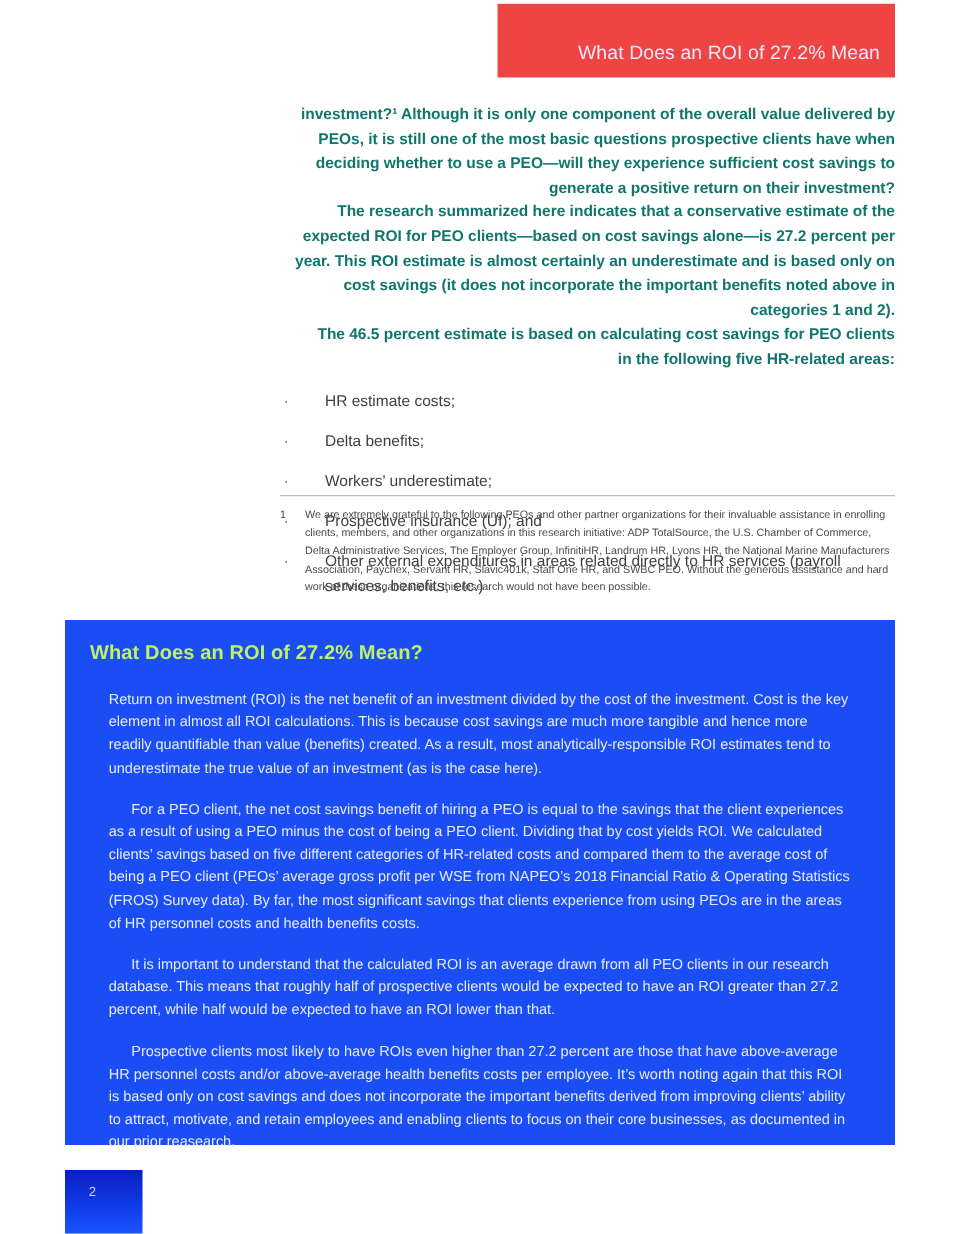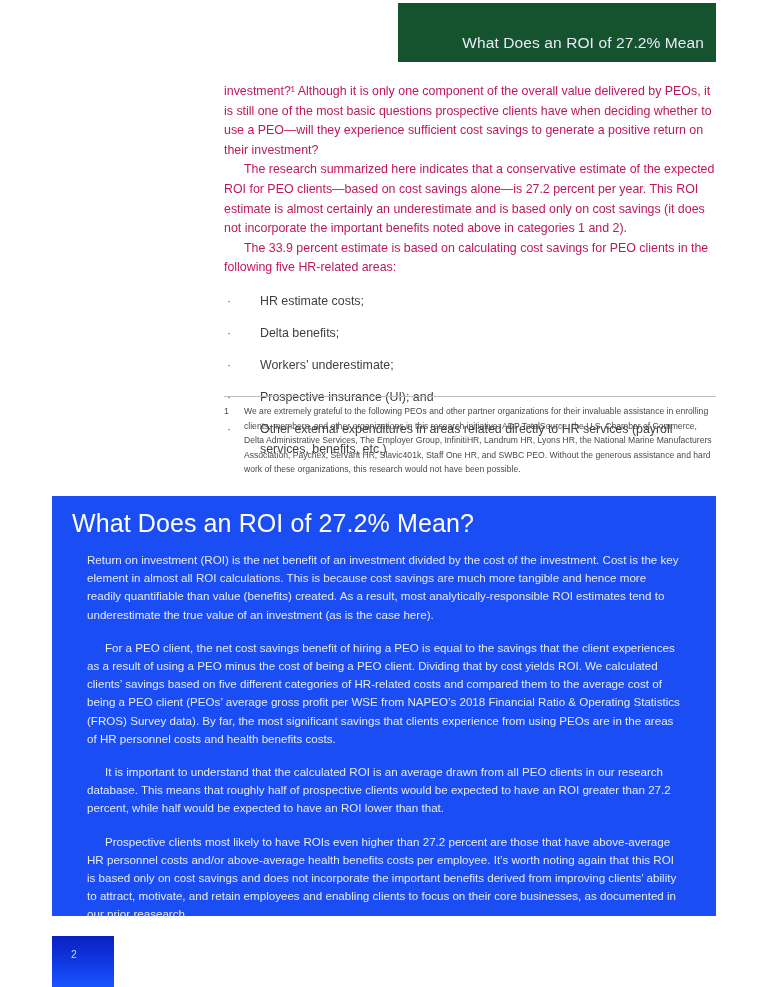--- a/index.html
+++ b/index.html
@@ -17,21 +17,21 @@
     -webkit-font-smoothing: antialiased;
   }
 
   
   .page-header {
     position: absolute;
     left: 398px;
     top: 3px;
     width: 318px;
     height: 59px;
-    background: #14532d;
+    background: #ef4444;
     box-sizing: border-box;
   }
   .page-header-title {
     position: absolute;
     right: 12px;
     bottom: 10px;
     color: #e9eaf7;
     font-size: 15.5px;
     letter-spacing: .1px;
     white-space: nowrap;
@@ -42,22 +42,23 @@
   .body-column {
     position: absolute;
     left: 224px;
     top: 82px;
     width: 492px;
   }
   .body-para {
     margin: 0;
     font-size: 12.4px;
     line-height: 19.6px;
-    color: #be185d;
-    text-align: left;
+    color: #0f766e;
+    text-align: right;
+    font-weight: bold;
   }
   .body-para.indent { text-indent: 20px; }
 
   .bullet-list {
     margin: 14px 0 0 0;
     padding: 0;
     list-style: none;
   }
   .bullet-item {
     position: relative;
@@ -114,23 +115,23 @@
     left: 52px;
     top: 496px;
     width: 664px;
     height: 420px;
     background: #1b4df5;
     box-sizing: border-box;
     padding: 14px 20px 10px 20px;
   }
   .callout-title {
     margin: 0 0 5px 0;
-    color: #ffffff;
-    font-size: 25px;
-    font-weight: normal;
+    color: #bef264;
+    font-size: 16px;
+    font-weight: bold;
     letter-spacing: .1px;
     line-height: 26px;
   }
   .callout-para {
     margin: 15px;
     color: #e4eaff;
     font-size: 11.6px;
     line-height: 18.2px;
   }
   .callout-para.indent { text-indent: 18px; }
@@ -156,21 +157,21 @@
 </head>
 <body>
 
 <div class="page-header">
   <div class="page-header-title">What Does an ROI of 27.2% Mean</div>
 </div>
 
 <div class="body-column">
   <p class="body-para">investment?¹ Although it is only one component of the overall value delivered by PEOs, it is still one of the most basic questions prospective clients have when deciding whether to use a PEO—will they experience sufficient cost savings to generate a positive return on their investment?</p>
   <p class="body-para indent">The research summarized here indicates that a conservative estimate of the expected ROI for PEO clients—based on cost savings alone—is 27.2 percent per year. This ROI estimate is almost certainly an underestimate and is based only on cost savings (it does not incorporate the important benefits noted above in categories 1 and 2).</p>
-  <p class="body-para indent">The 33.9 percent estimate is based on calculating cost savings for PEO clients in the following five HR-related areas:</p>
+  <p class="body-para indent">The 46.5 percent estimate is based on calculating cost savings for PEO clients in the following five HR-related areas:</p>
 
   <ul class="bullet-list">
     <li class="bullet-item">
       <span class="dot">·</span>
       <span>HR estimate costs;</span>
     </li>
     <li class="bullet-item">
       <span class="dot">·</span>
       <span>Delta benefits;</span>
     </li>

